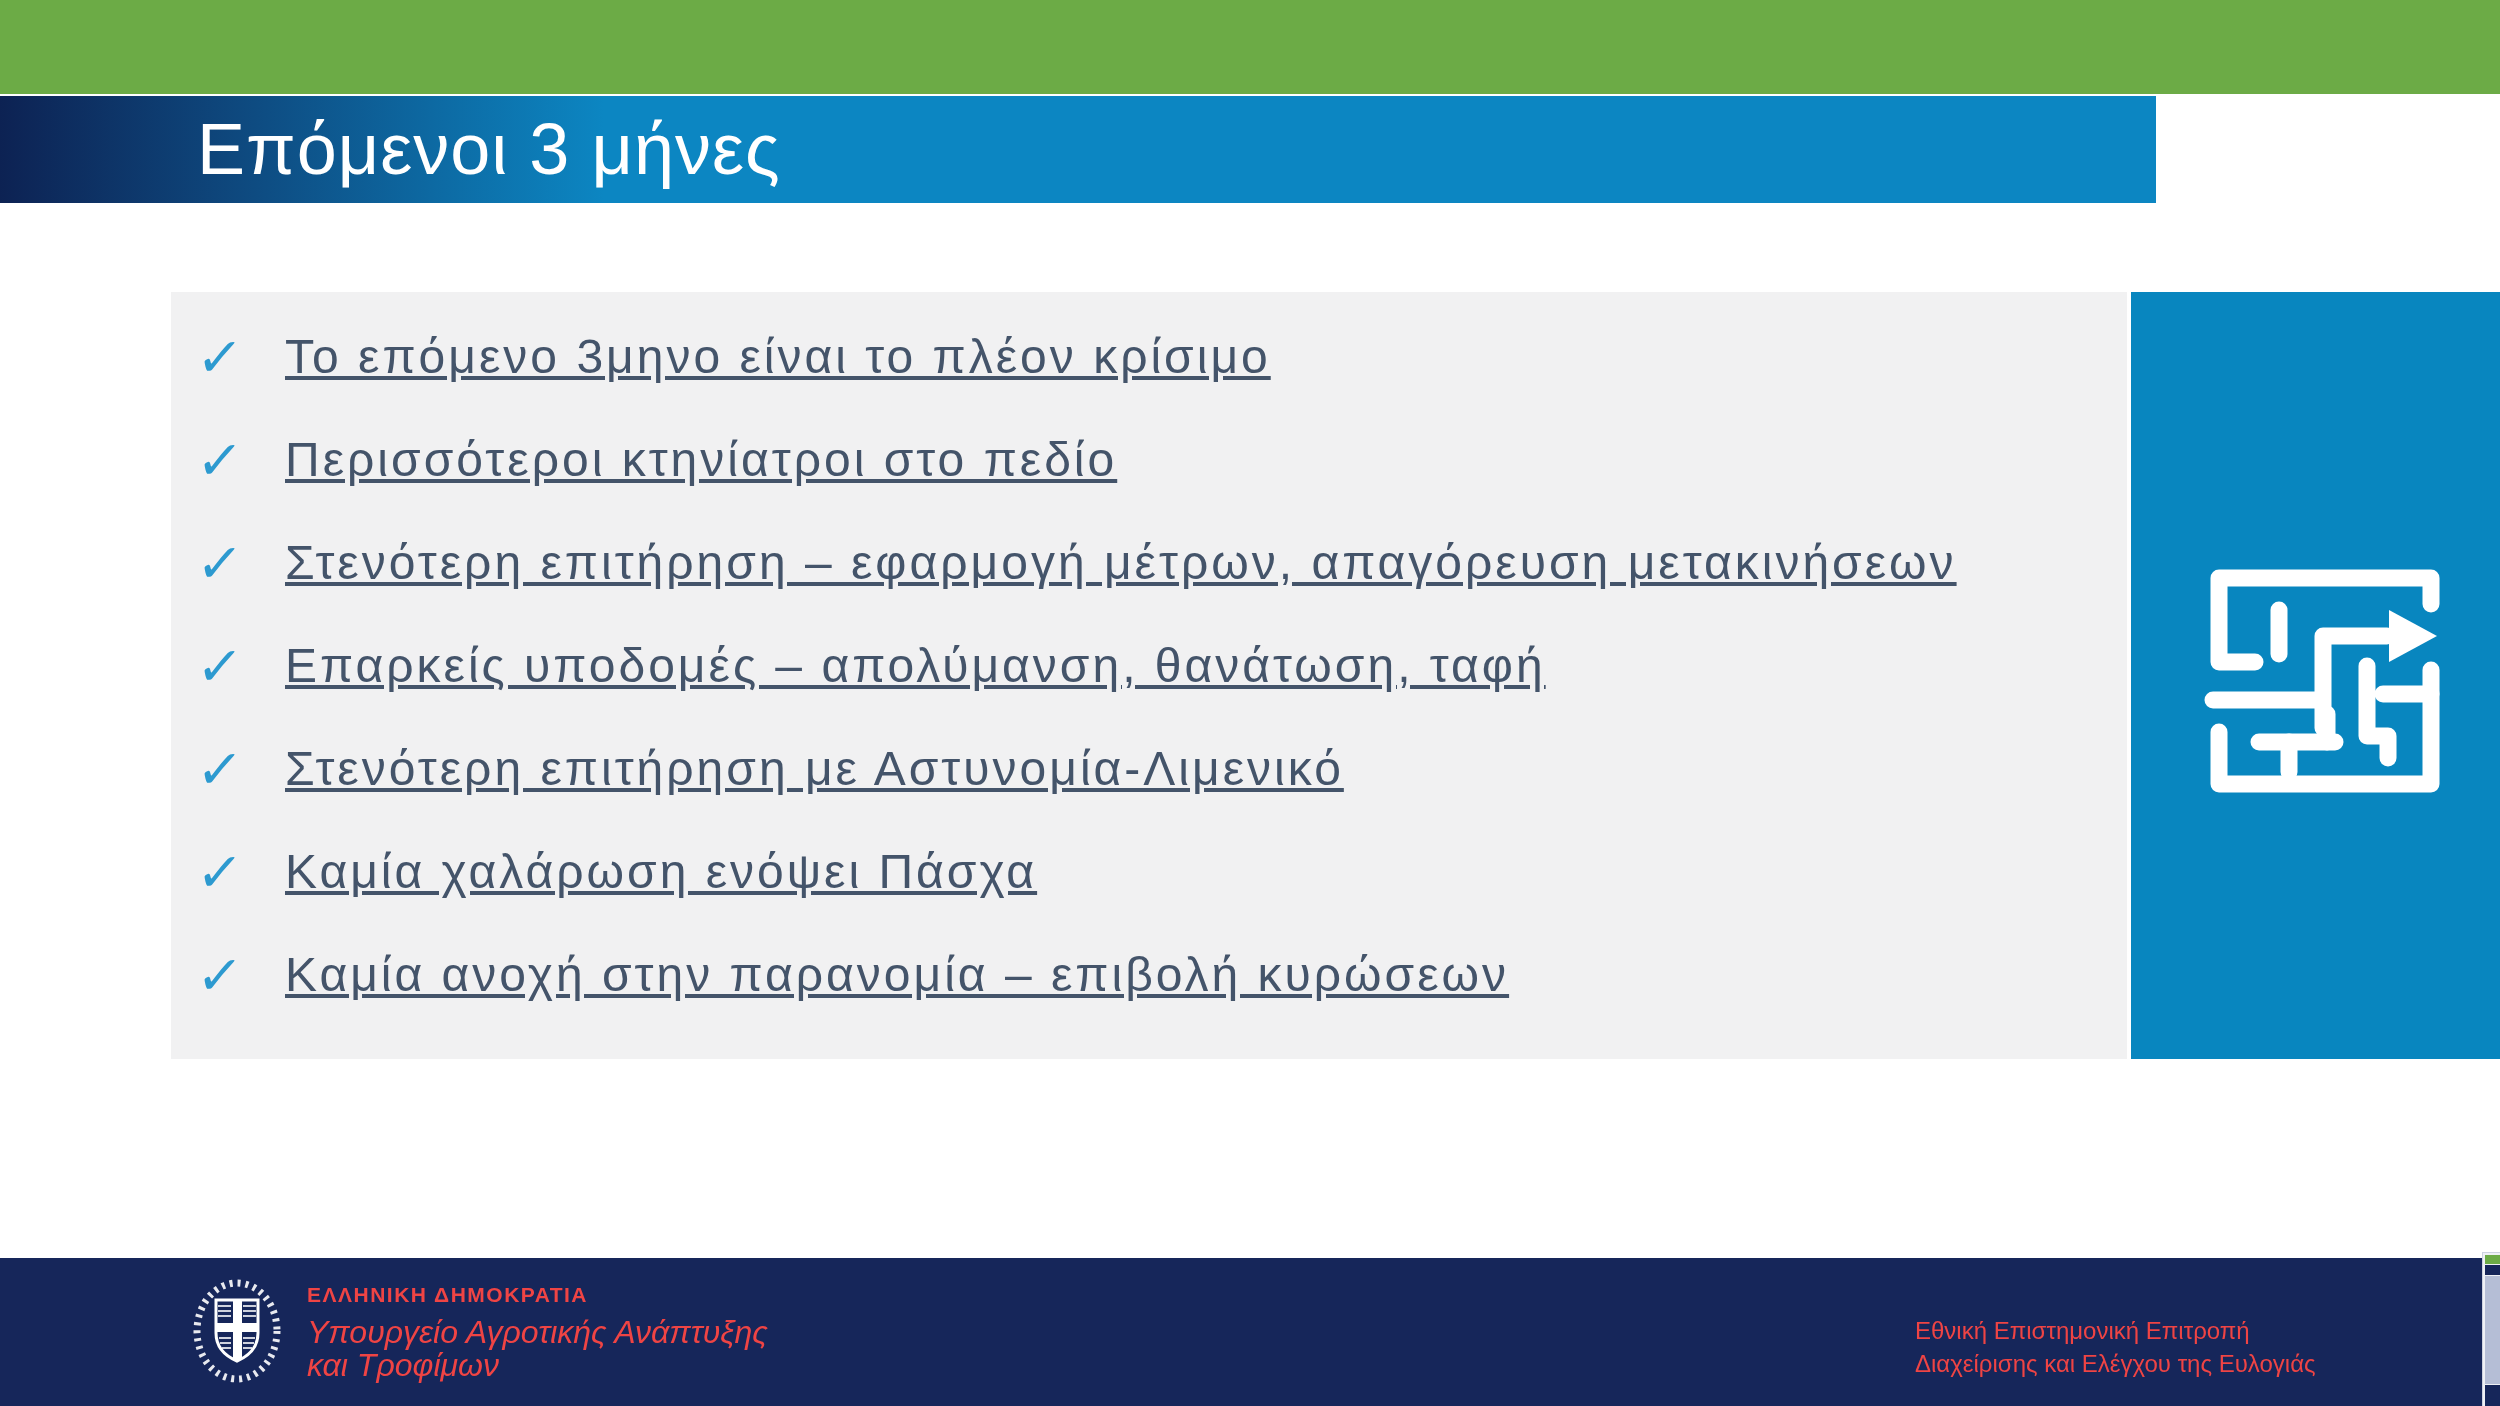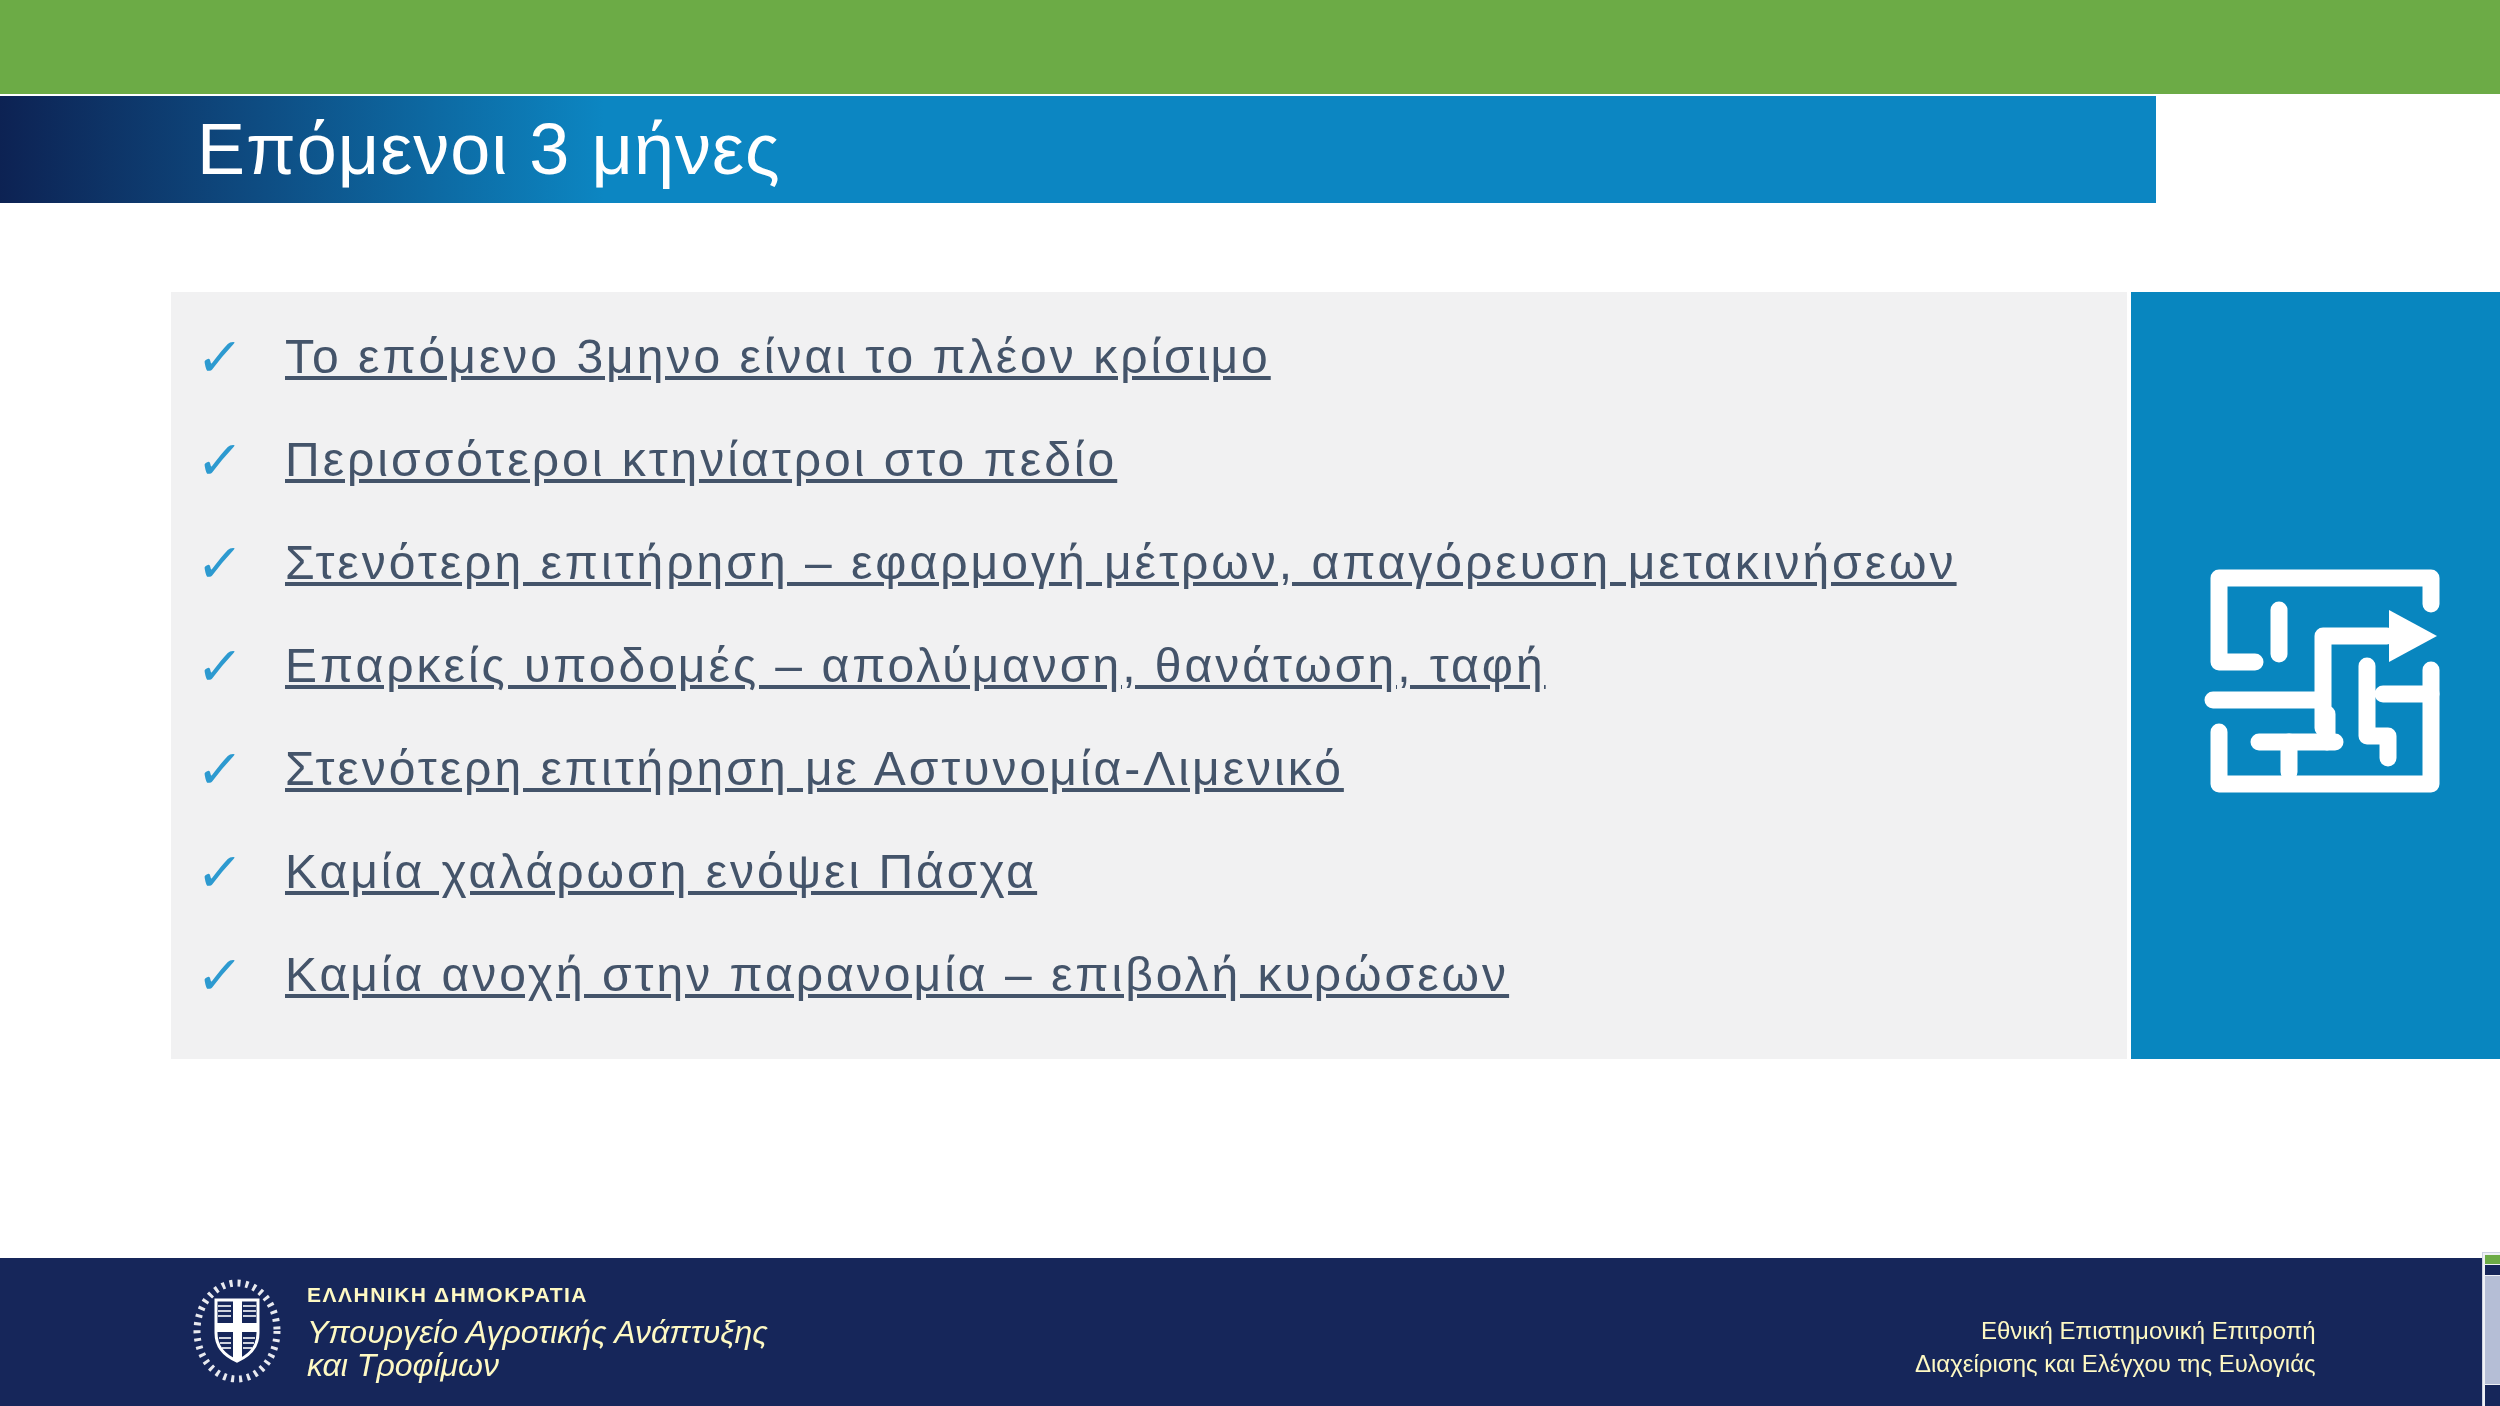--- a/index.html
+++ b/index.html
@@ -74,40 +74,40 @@
     display: flex;
     align-items: center;
     justify-content: center;
   }
 
   
   .footer {
     position: absolute; left: 0; top: 1258px;
     width: 2500px; height: 148px;
     background: var(--footer-navy, #16265A);
-    color: #fef9c3;
+    color: #ef4444;
   }
   .emblem {
     position: absolute; left: 191px; top: 20px;
   }
   .footer-left {
     position: absolute; left: 307px; top: 0; height: 148px;
     display: flex; flex-direction: column; justify-content: center;
   }
   .footer-left .org {
     font-size: 21px; font-weight: 700; letter-spacing: 1.5px;
     margin-bottom: 9px;
   }
   .footer-left .ministry {
     font-size: 32px; line-height: 33px; font-weight: 400; font-style: italic;
   }
   .footer-right {
     position: absolute; left: 1915px; top: 0; height: 148px;
     display: flex; flex-direction: column; justify-content: center;
-    padding-top: 30px; box-sizing: border-box; align-items: flex-end;
+    padding-top: 30px; box-sizing: border-box;
   }
   .footer-right div {
     font-size: 24px; line-height: 33px; font-weight: 400;
   }
 
   
   .corner-thumb {
     position: absolute; left: 2482px; top: 1252px;
     width: 60px; height: 170px;
     background: #eef0f5;

